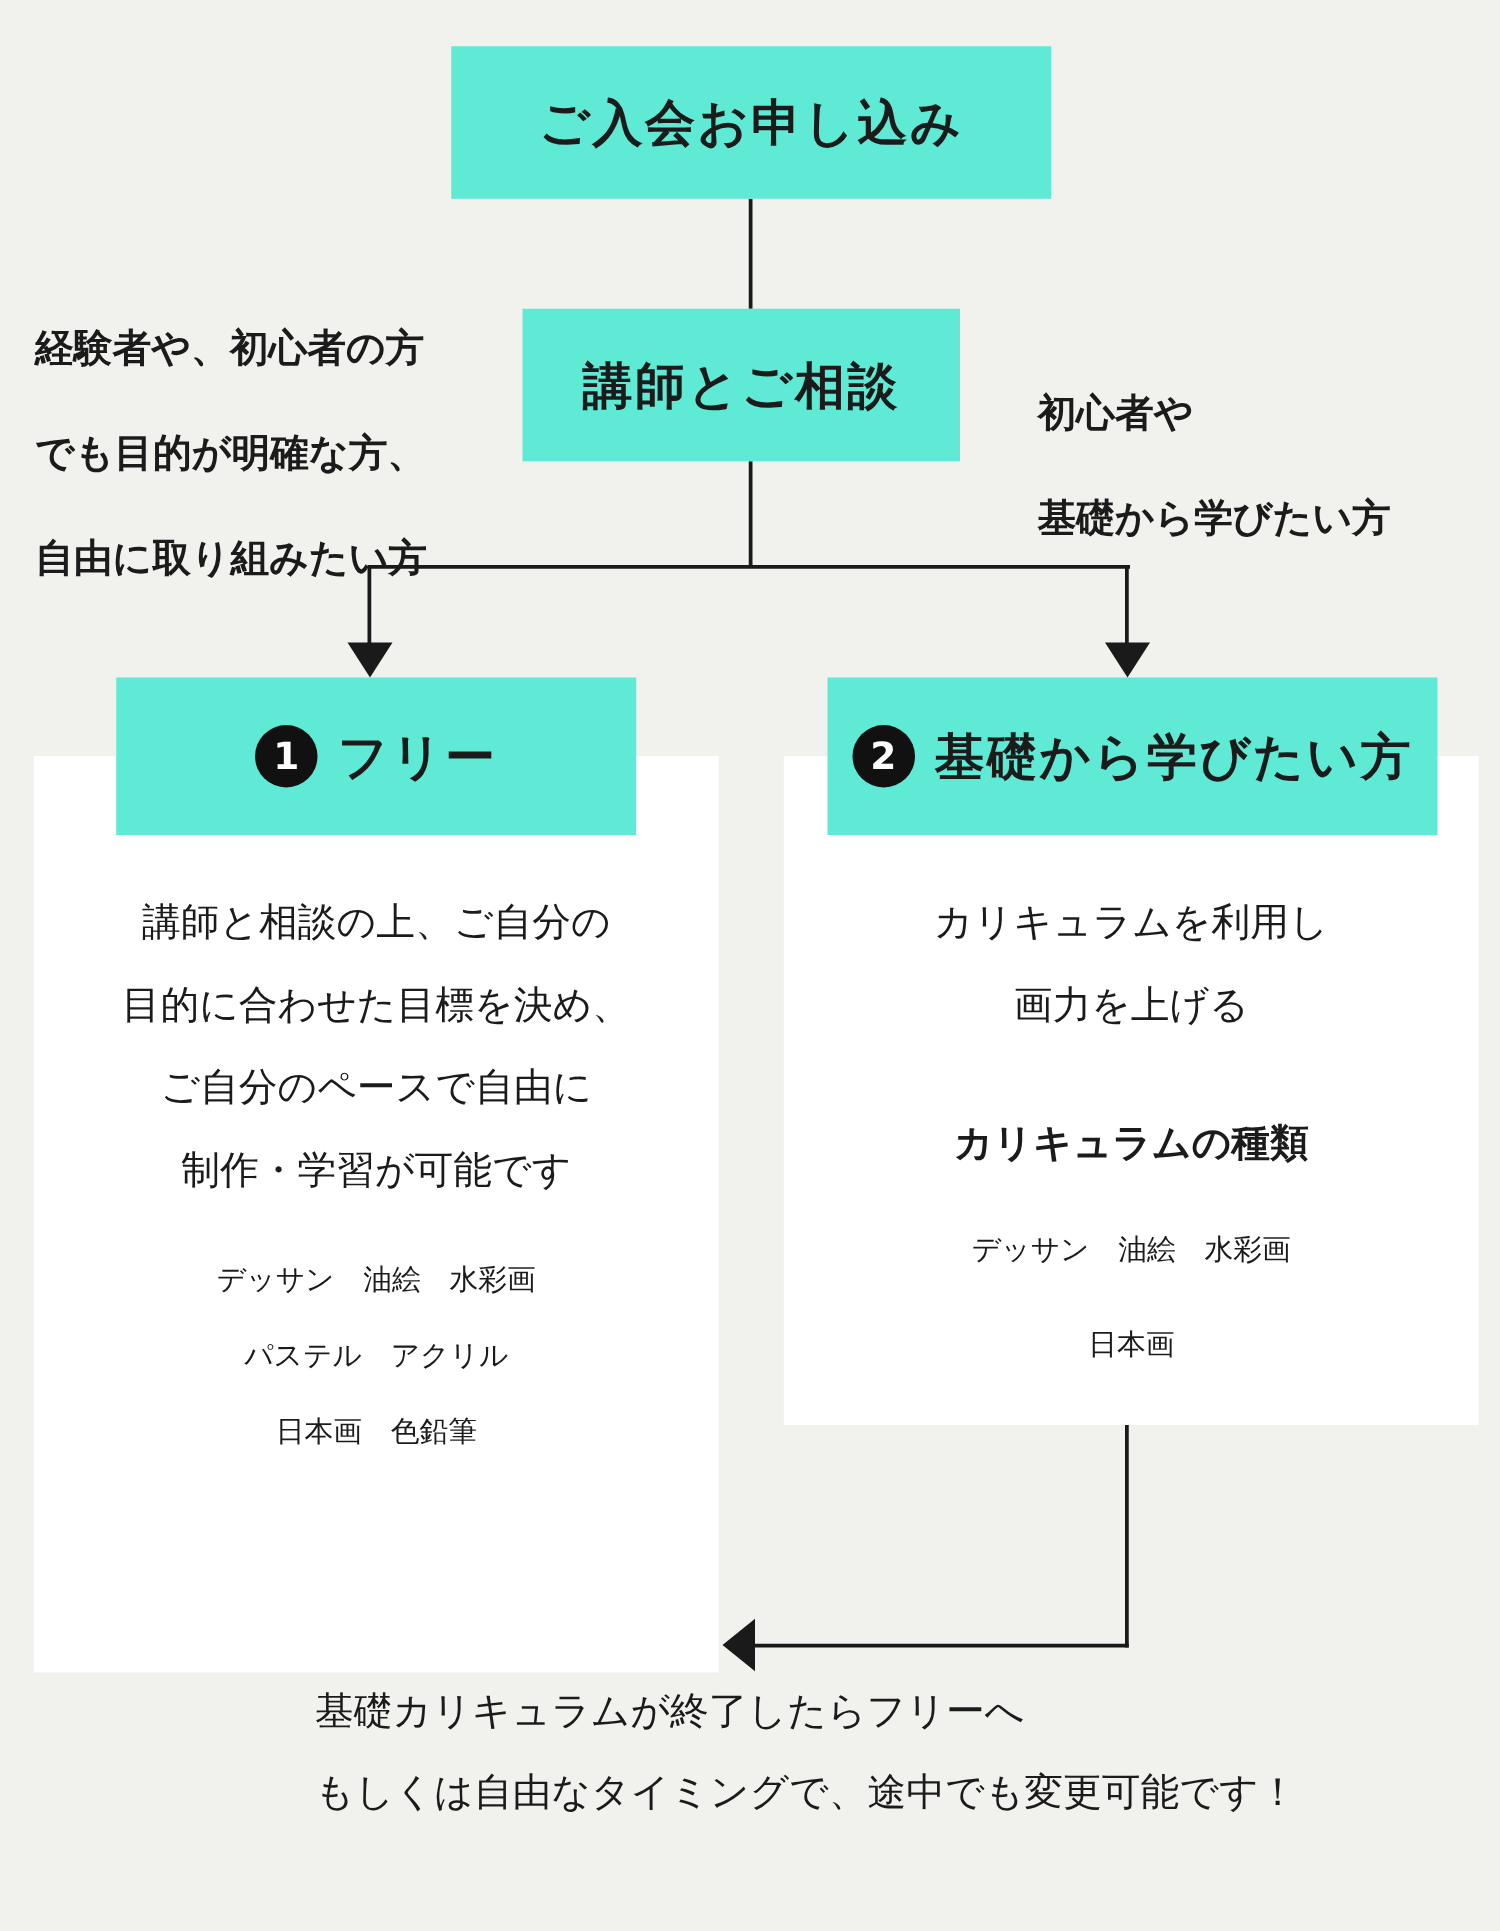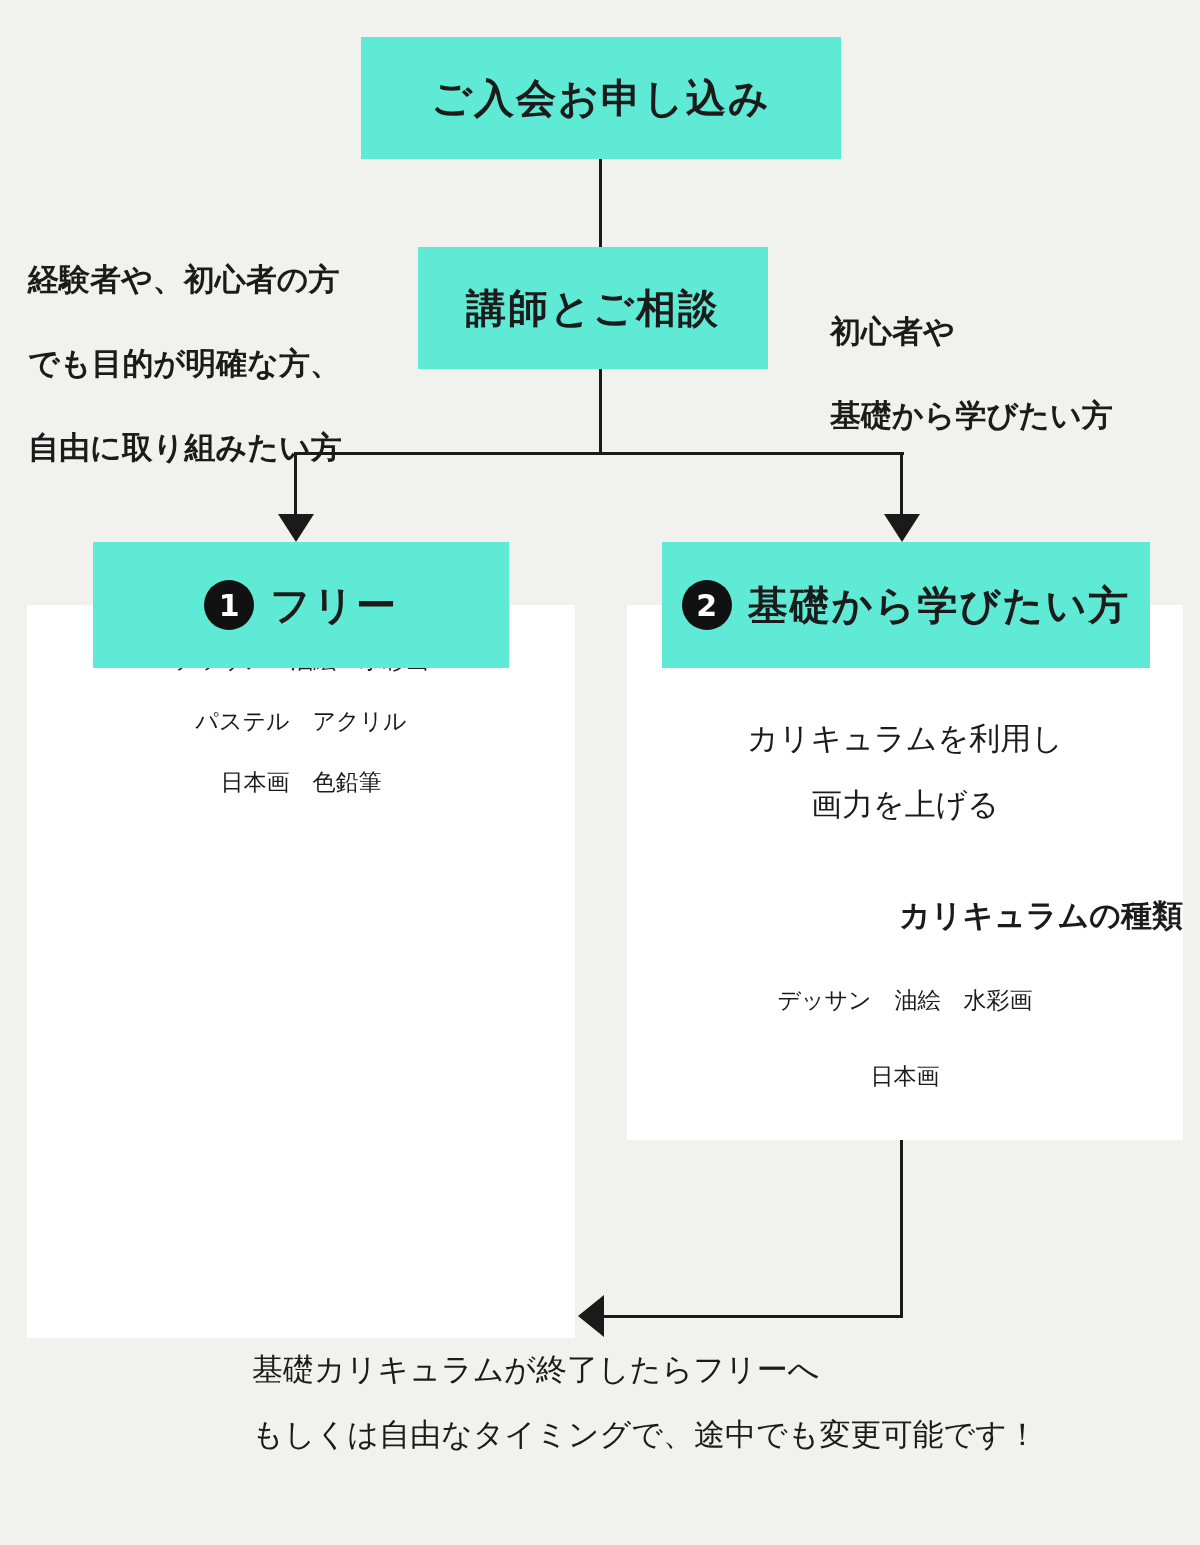--- a/index.html
+++ b/index.html
@@ -89,21 +89,21 @@
     line-height: 66px;
     margin: 0;
   }
   .option-list {
     font-size: 23px;
     white-space: pre-line;
     margin: 0;
   }
   .card-left .subhead { margin-top: 50px; }
   .card-left .option-list { margin-top: 25px; line-height: 61px; }
-  .card-right .subhead { margin-top: 45px; text-align: right; }
+  .card-right .subhead { margin-top: 45px; }
   .card-right .option-list { margin-top: 14px; line-height: 76px; }
   .footer-note {
     position: absolute;
     left: 252px;
     top: 1337px;
     font-size: 31px;
     line-height: 65px;
     white-space: pre-line;
     z-index: 2;
   }
@@ -130,20 +130,24 @@
 基礎から学びたい方</div>
 
   <div class="line" style="left:599px; top:369px; width:3px; height:84px;"></div>
   <div class="line" style="left:295px; top:452px; width:609px; height:3px;"></div>
   <div class="line" style="left:294px; top:452px; width:3px; height:64px;"></div>
   <div class="line" style="left:900px; top:452px; width:3px; height:64px;"></div>
   <div class="arrow-down" style="left:278px; top:514px;"></div>
   <div class="arrow-down" style="left:884px; top:514px;"></div>
 
   <div class="card card-left" style="left:27px; top:605px; width:548px; height:733px;">
+    <p class="desc">講師と相談の上、ご自分の
+目的に合わせた目標を決め、
+ご自分のペースで自由に
+制作・学習が可能です</p>
     <p class="option-list">デッサン　油絵　水彩画
 パステル　アクリル
 日本画　色鉛筆</p>
   </div>
 
   <div class="card card-right" style="left:627px; top:605px; width:556px; height:535px;">
     <p class="desc">カリキュラムを利用し
 画力を上げる</p>
     <p class="subhead">カリキュラムの種類</p>
     <p class="option-list">デッサン　油絵　水彩画

